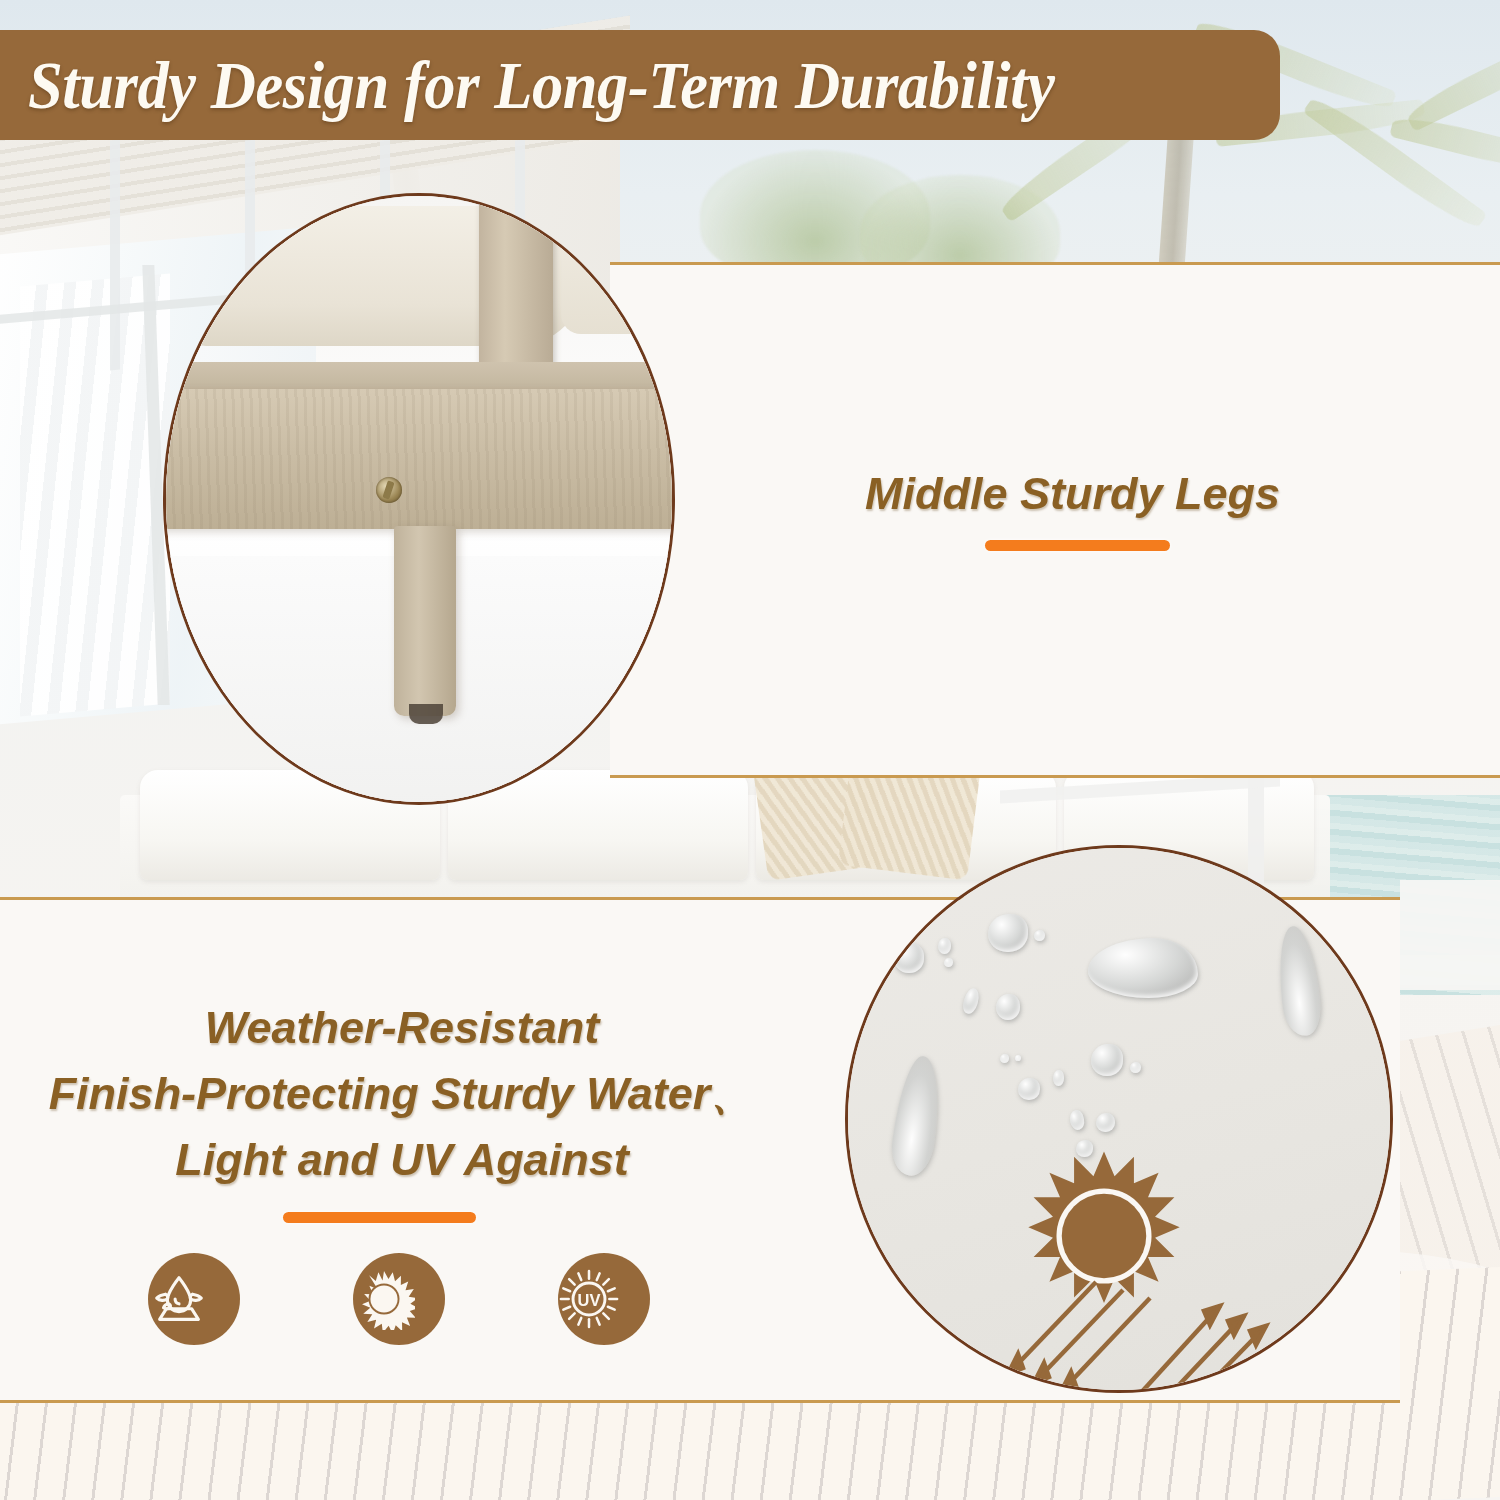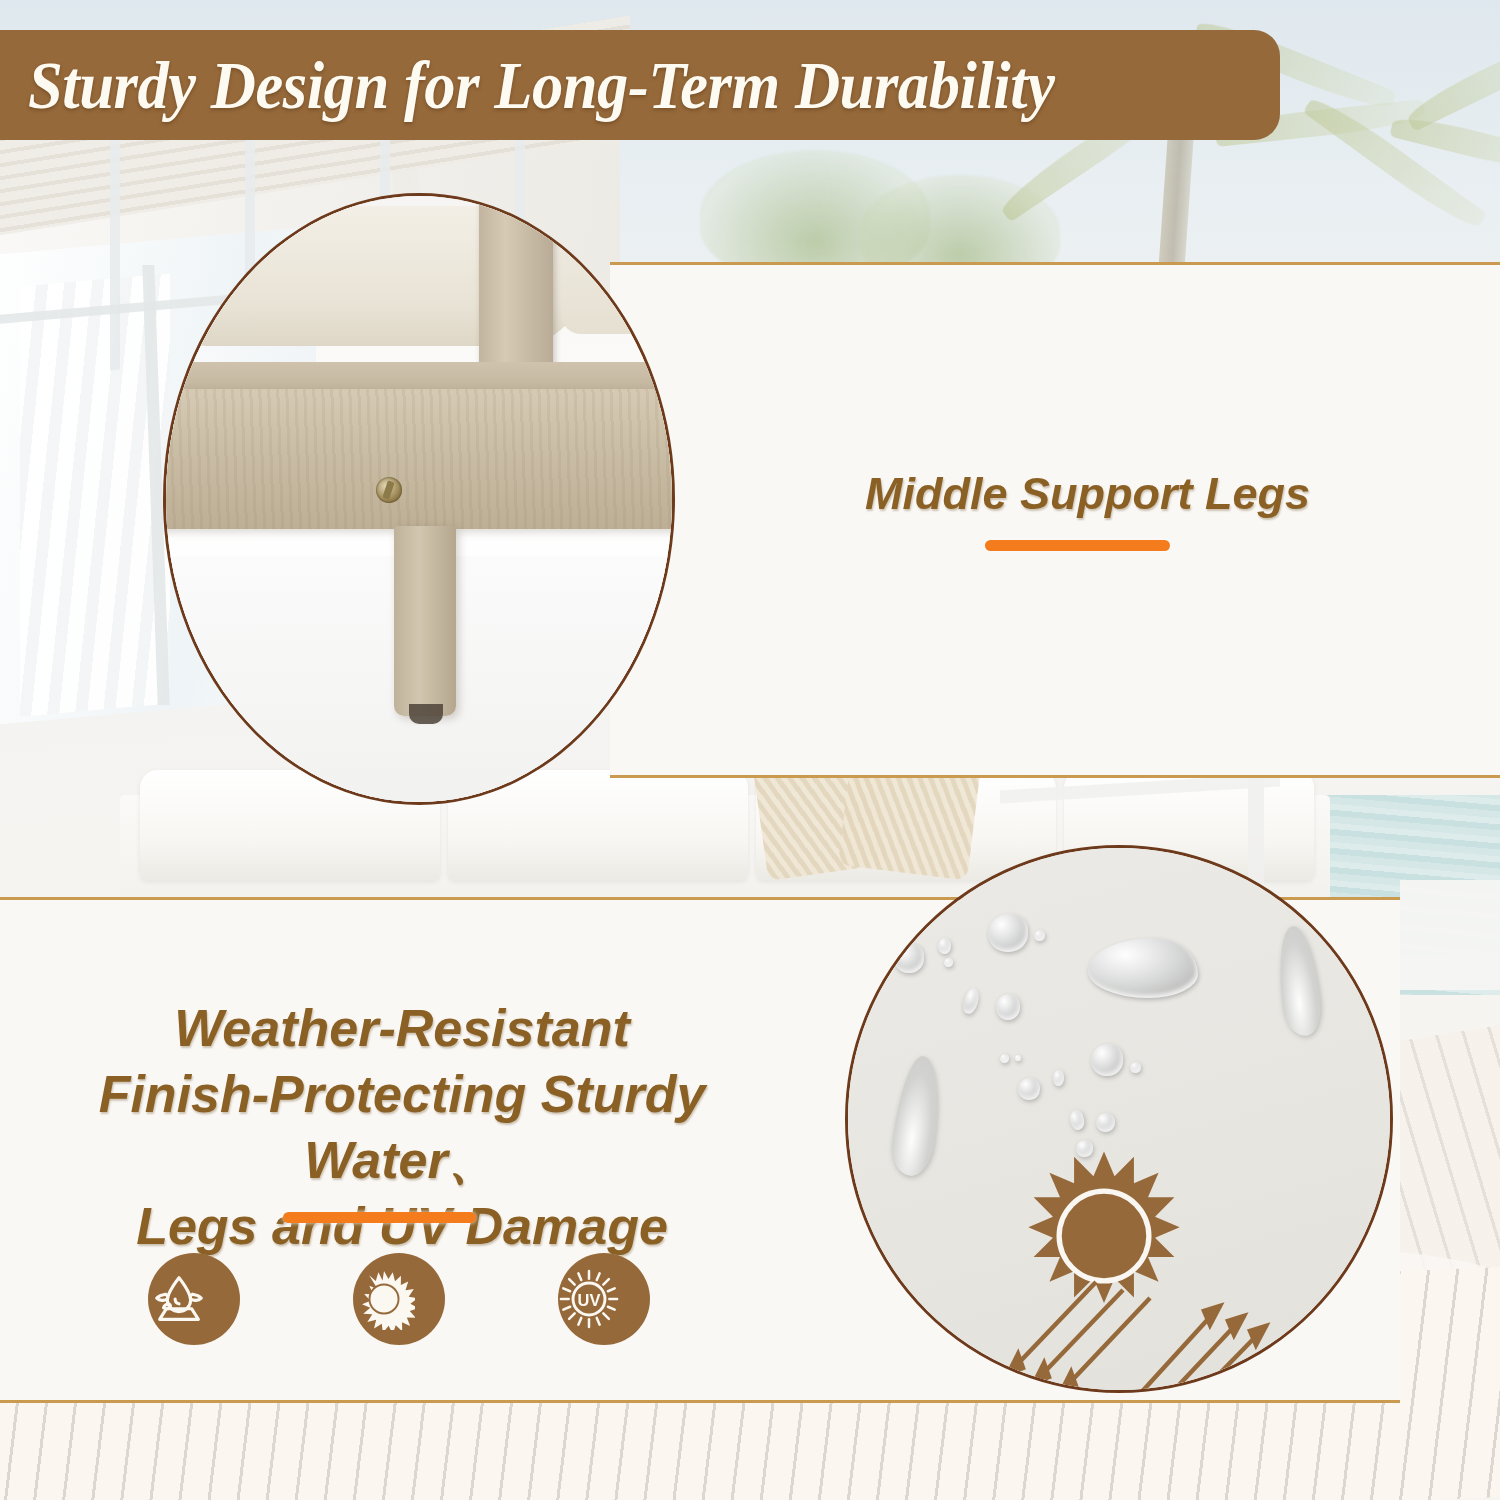--- a/index.html
+++ b/index.html
@@ -97,21 +97,21 @@
     border-top:3px solid #c99a50;border-bottom:3px solid #c99a50;}
 
   
   .head{font-weight:bold;font-style:italic;color:#8a6024;
         text-shadow:1px 2px 2px rgba(150,130,100,.45);}
   .h-top{position:absolute;left:865px;top:468px;font-size:45px;letter-spacing:0px;}
   .rule{position:absolute;height:11px;border-radius:6px;background:#F47C1D;
         box-shadow:0 0 4px rgba(255,255,255,.9);}
   .rule-top{left:985px;top:540px;width:185px;}
   .h-bot{position:absolute;left:22px;top:995px;width:760px;text-align:center;
-         font-size:52px;line-height:66px;}
+         font-size:45px;line-height:66px;}
   .rule-bot{left:283px;top:1212px;width:193px;}
 
   
   .badges{position:absolute;left:148px;top:1253px;width:505px;height:100px;}
   .badge{position:absolute;width:92px;height:92px;border-radius:50%;background:#96693a;
          display:flex;align-items:center;justify-content:flex-start;}
   .badge svg{width:62px;height:62px;display:block;}
 
   
   .circle{position:absolute;border-radius:50%;overflow:hidden;
@@ -239,27 +239,27 @@
     <div class="cl-cushion"></div>
     <div class="cl-cushion2"></div>
     <div class="cl-post"></div>
     <div class="cl-rail"></div>
     <div class="cl-beam"></div>
     <div class="cl-screw"></div>
     <div class="cl-legv"></div>
     <div class="cl-foot"></div>
   </div>
 
-  <div class="head h-top" style="color: rgb(138, 96, 36);">Middle Support Legs</div>
+  <div class="head h-top" style="color: rgb(138, 96, 36);">Middle Sturdy Legs</div>
   <div class="rule rule-top" style="background: rgb(244, 124, 29);"></div>
 
   <div class="head h-bot" style="color: rgb(138, 96, 36);">
     <div>Weather-Resistant</div>
     <div>Finish-Protecting Sturdy Water、</div>
-    <div>Legs and UV Damage</div>
+    <div>Light and UV Against</div>
   </div>
   <div class="rule rule-bot" style="background: rgb(244, 124, 29);"></div>
 
   <div class="badges">
 
     <div class="badge" style="left: 0px; top: 0px; background: rgb(150, 105, 58);">
       <svg viewBox="0 0 64 64" fill="none" stroke="#fbf7f1" stroke-width="3.2" stroke-linecap="round" stroke-linejoin="round">
         <path d="M32 10 C 32 10, 44 25, 44 33 a12 12 0 0 1 -24 0 C 20 25, 32 10, 32 10 Z"></path>
         <path d="M28 32 a5 5 0 0 0 4 5"></path>
         <path d="M18 27 c -6 1 -9 4 -9 4 c 3 3 8 3 11 1 c 1 -1 0 -4 -2 -5 Z"></path>

